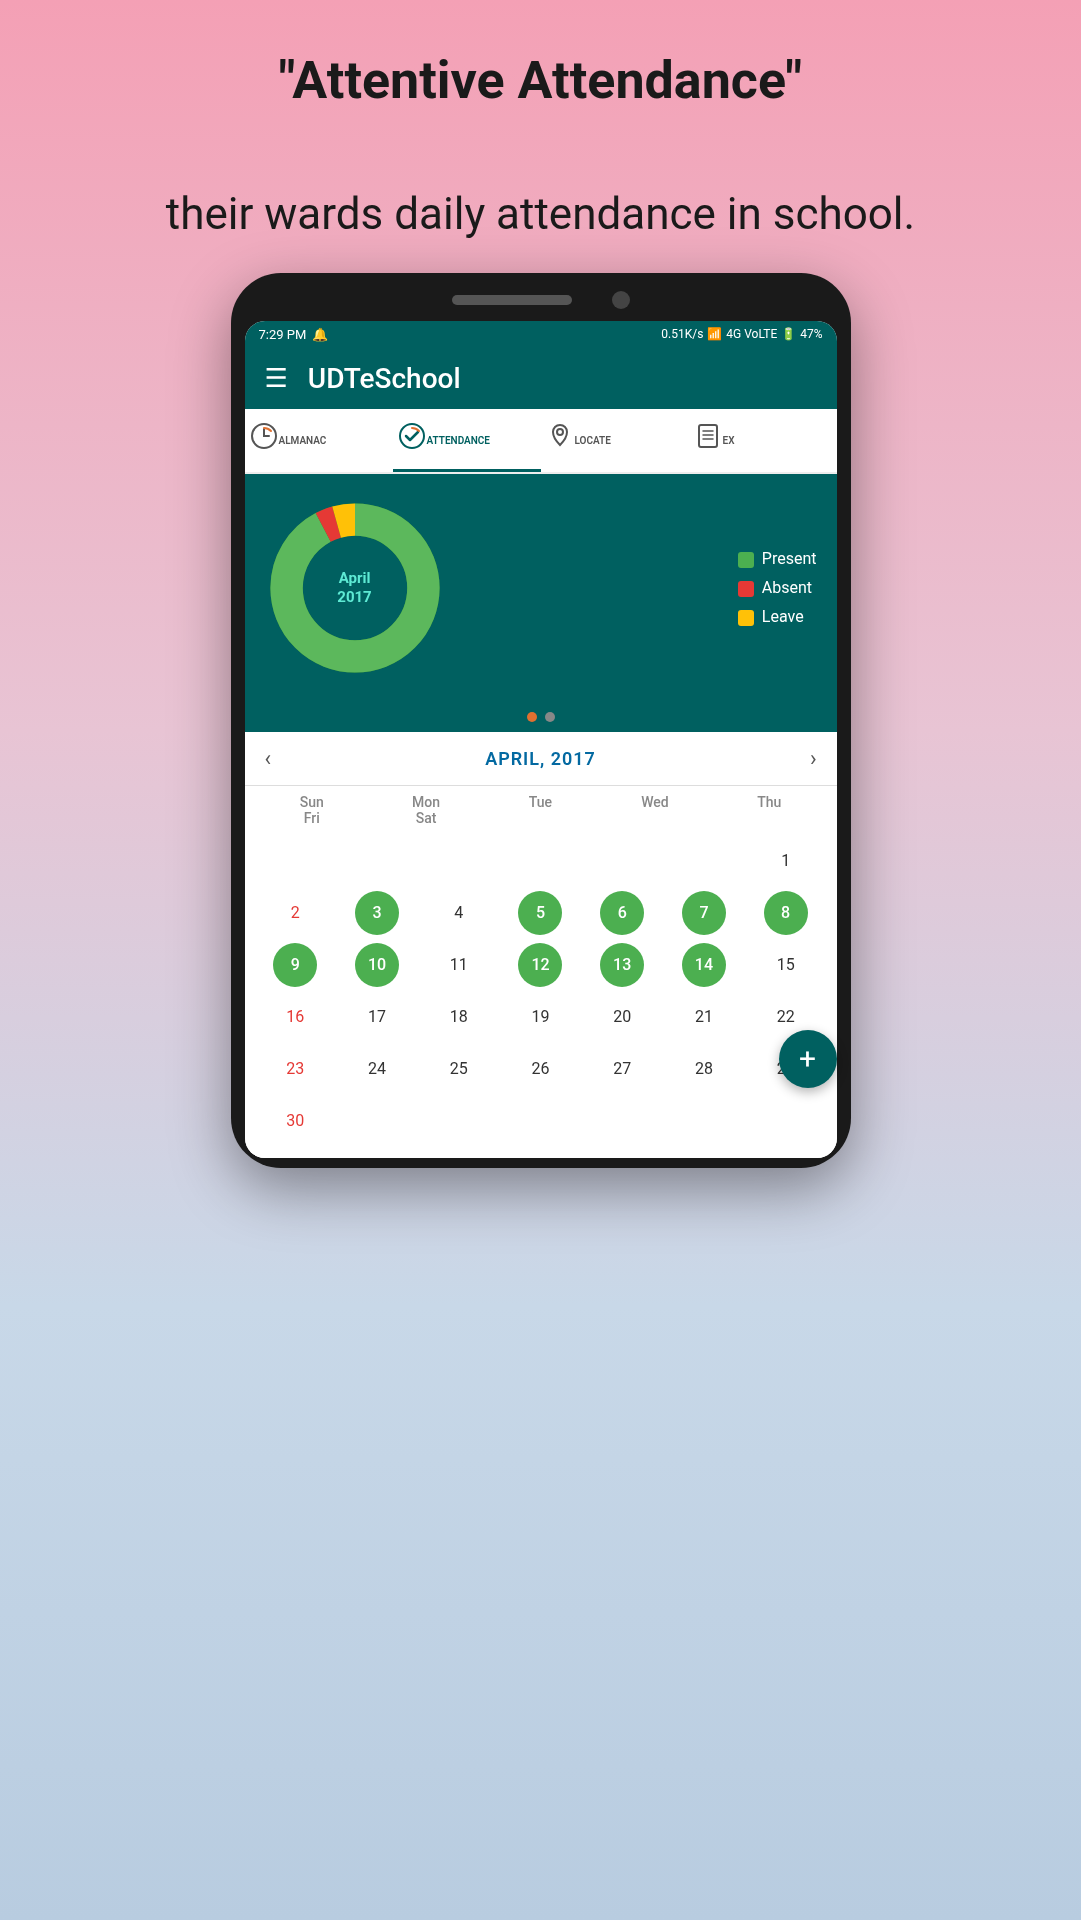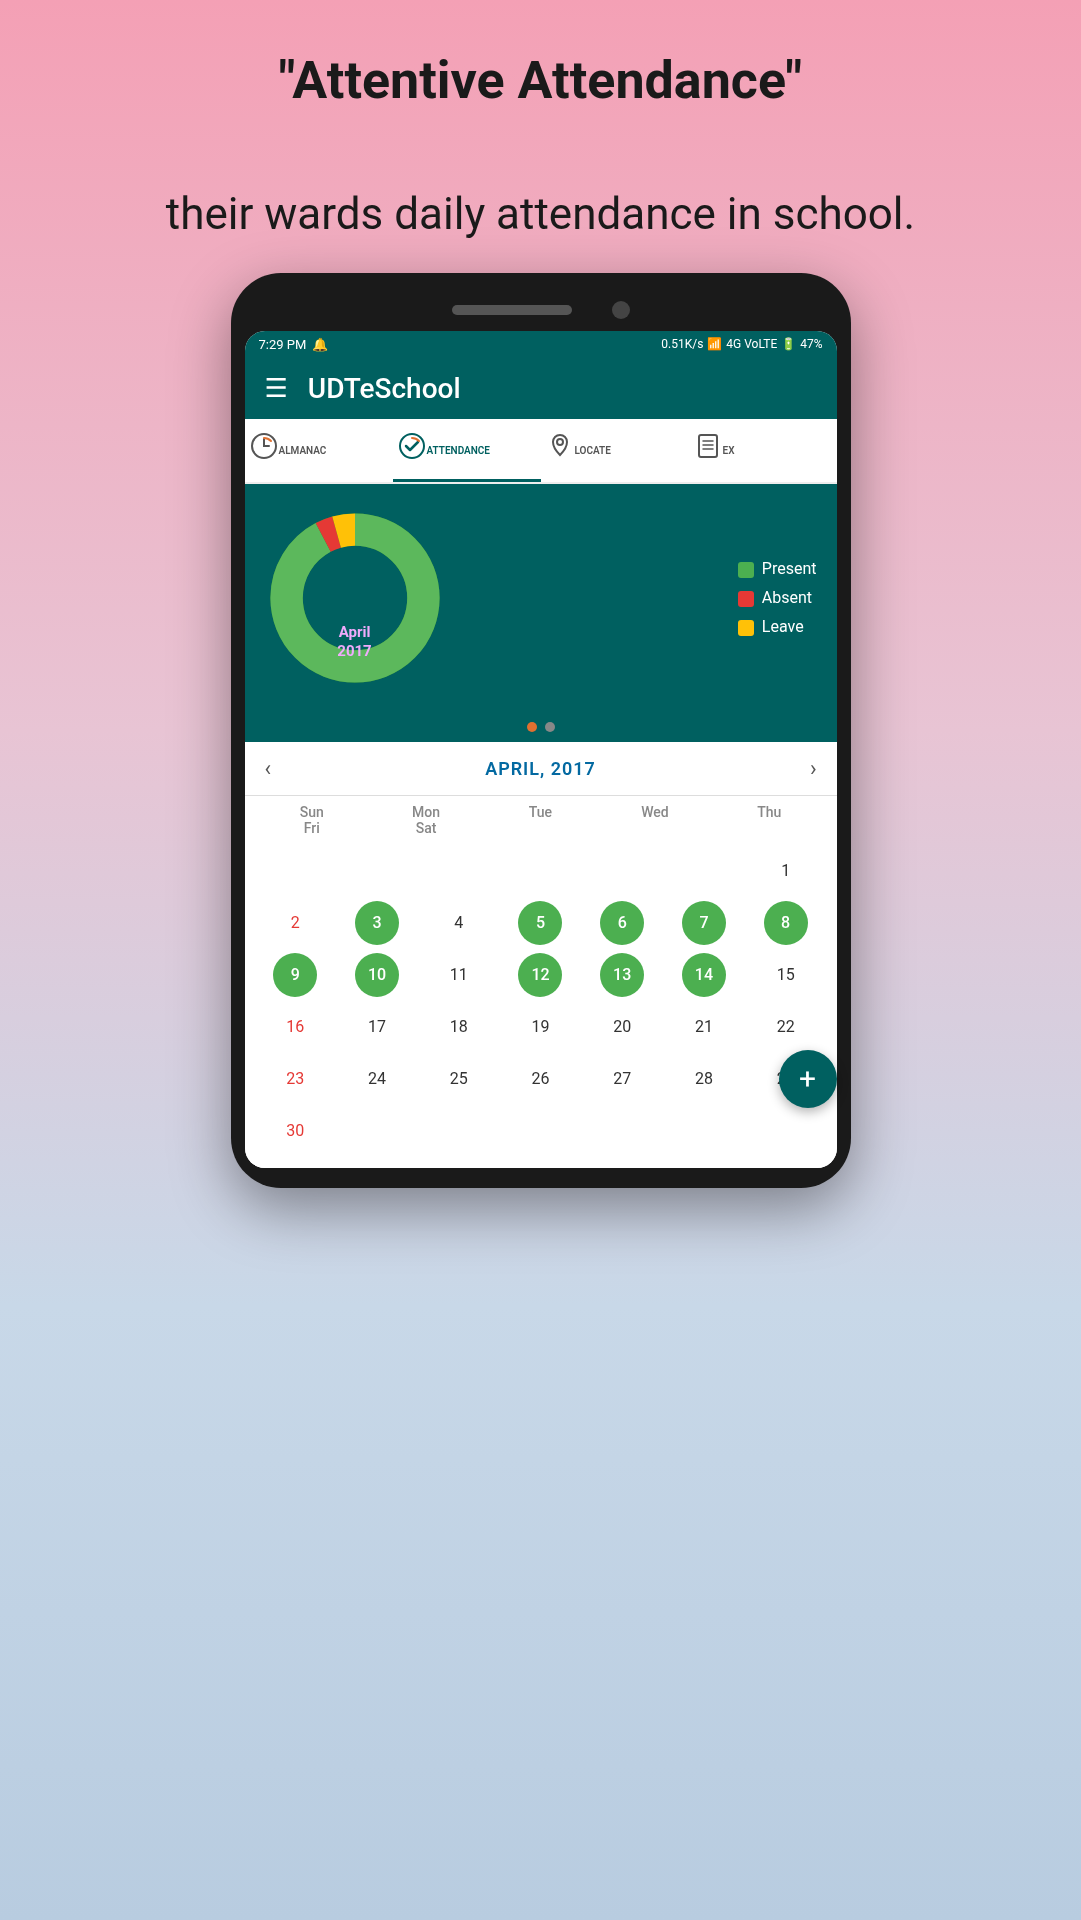--- a/index.html
+++ b/index.html
@@ -27,21 +27,21 @@
     }
     .header-text p {
       font-size: 44px;
       font-weight: 400;
       line-height: 1.3;
     }
     .phone-container {
       width: 620px;
       background: #1a1a1a;
       border-radius: 50px;
-      padding: 20px 14px;
+      padding: 10px 14px;
       box-shadow: 0 20px 60px rgba(0,0,0,0.4);
       position: relative;
     }
     .phone-top-bar {
       display: flex;
       justify-content: center;
       align-items: center;
       gap: 40px;
       padding: 8px 0 12px;
     }
@@ -123,25 +123,24 @@
       width: 180px;
       height: 180px;
       transform: rotate(-90deg);
     }
     .donut-label {
       position: absolute;
       top: 50%;
       left: 50%;
       transform: translate(-50%, -50%);
       text-align: center;
-      color: #f0abfc;
+      color: #5eead4;
       font-size: 16px;
       font-weight: 700;
       line-height: 1.3;
-      margin-top: 44px;
     }
     .legend {
       color: #fff;
       display: flex;
       flex-direction: column;
       gap: 10px;
       font-size: 16px;
     }
     .legend-item { display: flex; align-items: flex-end; gap: 8px; }
     .legend-dot { width: 16px; height: 16px; border-radius: 3px; }

